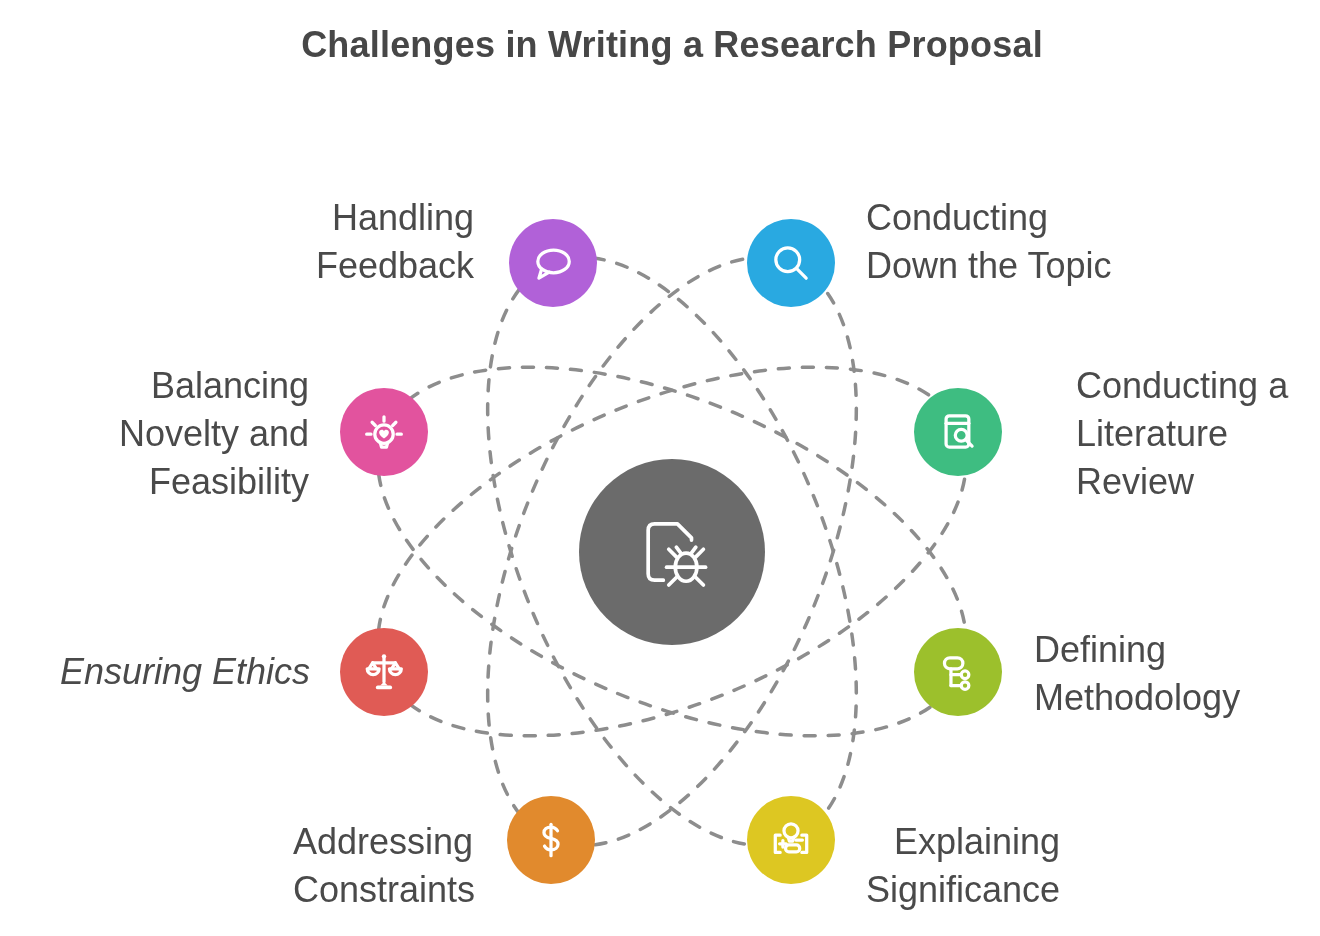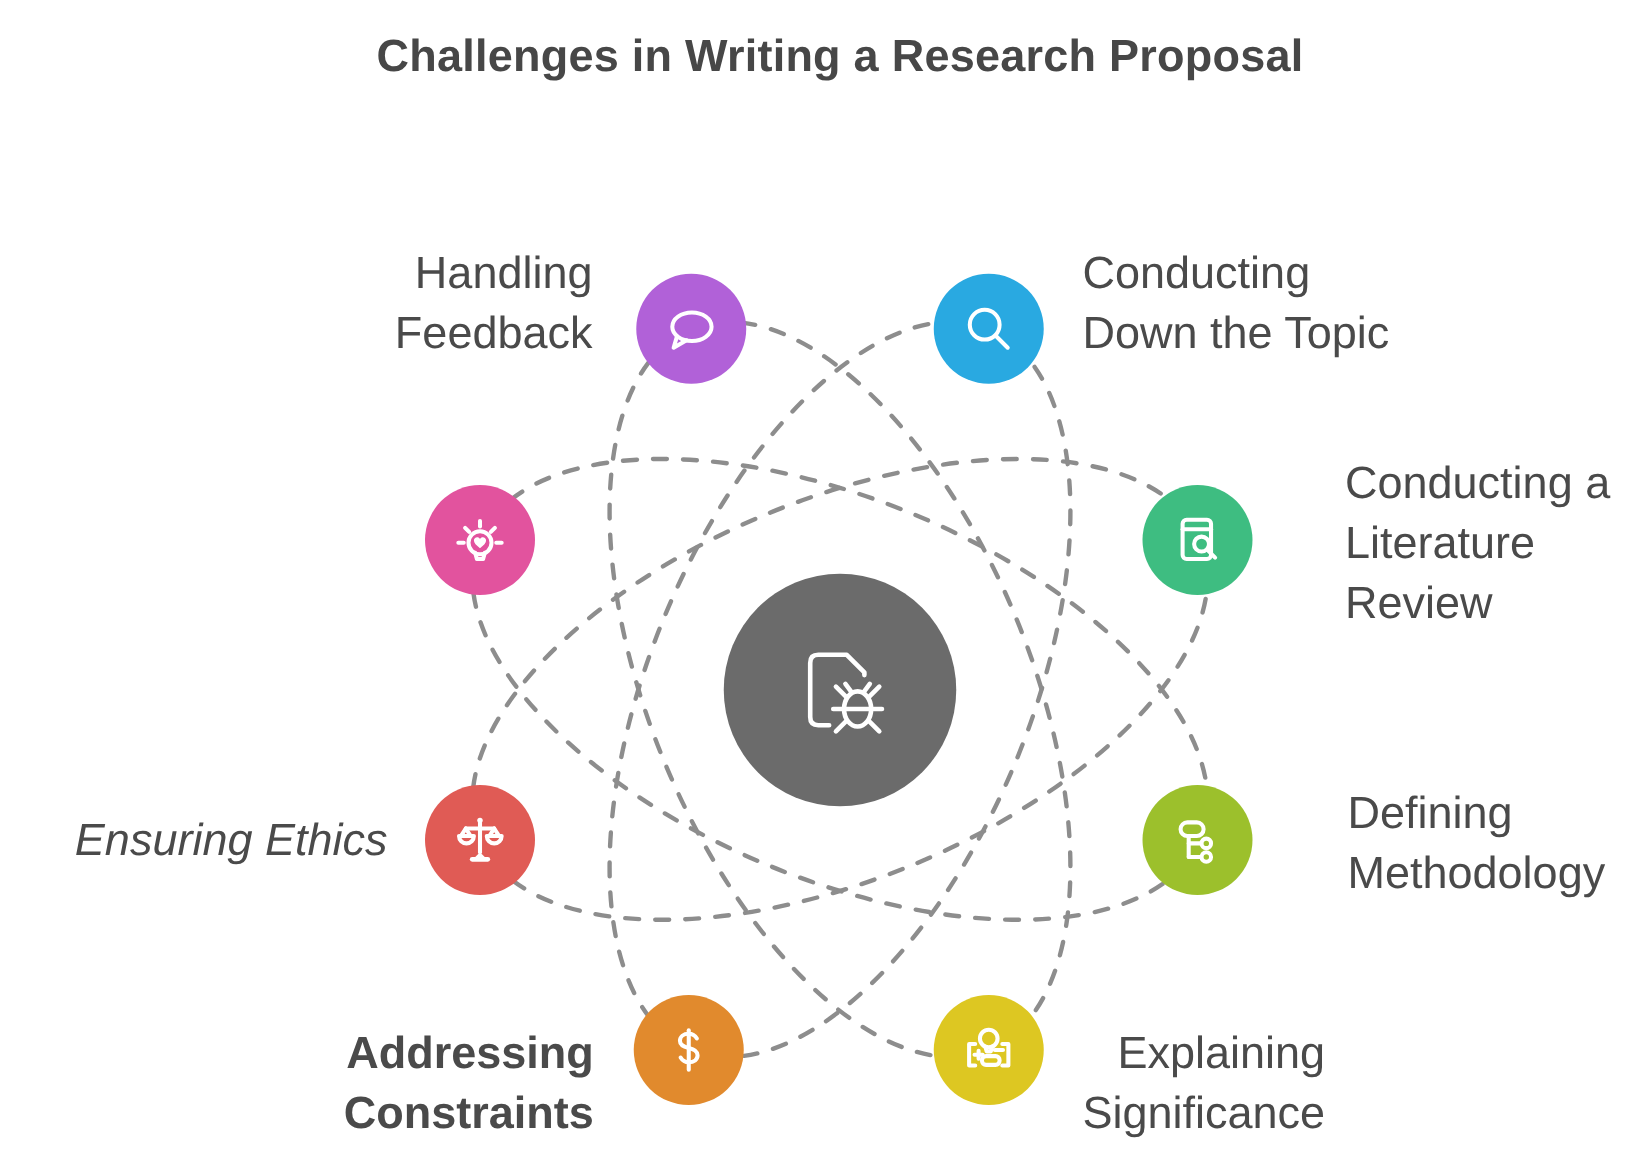--- a/index.html
+++ b/index.html
@@ -21,22 +21,22 @@
   .n-green{left:914px;top:388px;}
   .n-red{left:340px;top:628px;}
   .n-lgreen{left:914px;top:628px;}
   .n-orange{left:507px;top:796px;}
   .n-yellow{left:747px;top:796px;}
   .lbl-handling{right:846px;top:194px;text-align:right;}
   .lbl-narrowing{left:866px;top:194px;text-align:left;}
   .lbl-balancing{right:1011px;top:362px;text-align:right;}
   .lbl-conducting{left:1076px;top:362px;text-align:left;}
   .lbl-ensuring{right:1010px;top:648px;text-align:left;font-style:italic;}
-  .lbl-defining{left:1034px;top:626px;text-align:left;margin-left:44px;}
-  .lbl-addressing{right:845px;top:818px;text-align:right;font-weight:bold;}
+  .lbl-defining{left:1034px;top:626px;text-align:left;}
+  .lbl-addressing{right:845px;top:818px;}
   .lbl-explaining{left:866px;top:818px;text-align:right;}
 </style>
 </head>
 <body>
 
 <div class="stage">
 
   <div class="title">Challenges in Writing a Research Proposal</div>
 
   <svg class="orbits" width="1320" height="936" viewBox="0 0 1320 936">
@@ -130,20 +130,23 @@
       <path d="M13.5 27.5 H19.5 M16.5 24.5 V30.5"></path>
       <path d="M28.5 24 H34.5"></path>
       <rect x="19" y="28.5" width="13" height="6.5" rx="3"></rect>
     </svg>
   </div>
 
   <div class="lbl lbl-handling">Handling
 Feedback</div>
   <div class="lbl lbl-narrowing">Conducting
 Down the Topic</div>
+  <div class="lbl lbl-balancing">Balancing
+Novelty and
+Feasibility</div>
   <div class="lbl lbl-conducting">Conducting a
 Literature
 Review</div>
   <div class="lbl lbl-ensuring">Ensuring Ethics</div>
   <div class="lbl lbl-defining">Defining
 Methodology</div>
   <div class="lbl lbl-addressing">Addressing
 Constraints</div>
   <div class="lbl lbl-explaining">Explaining
 Significance</div>

